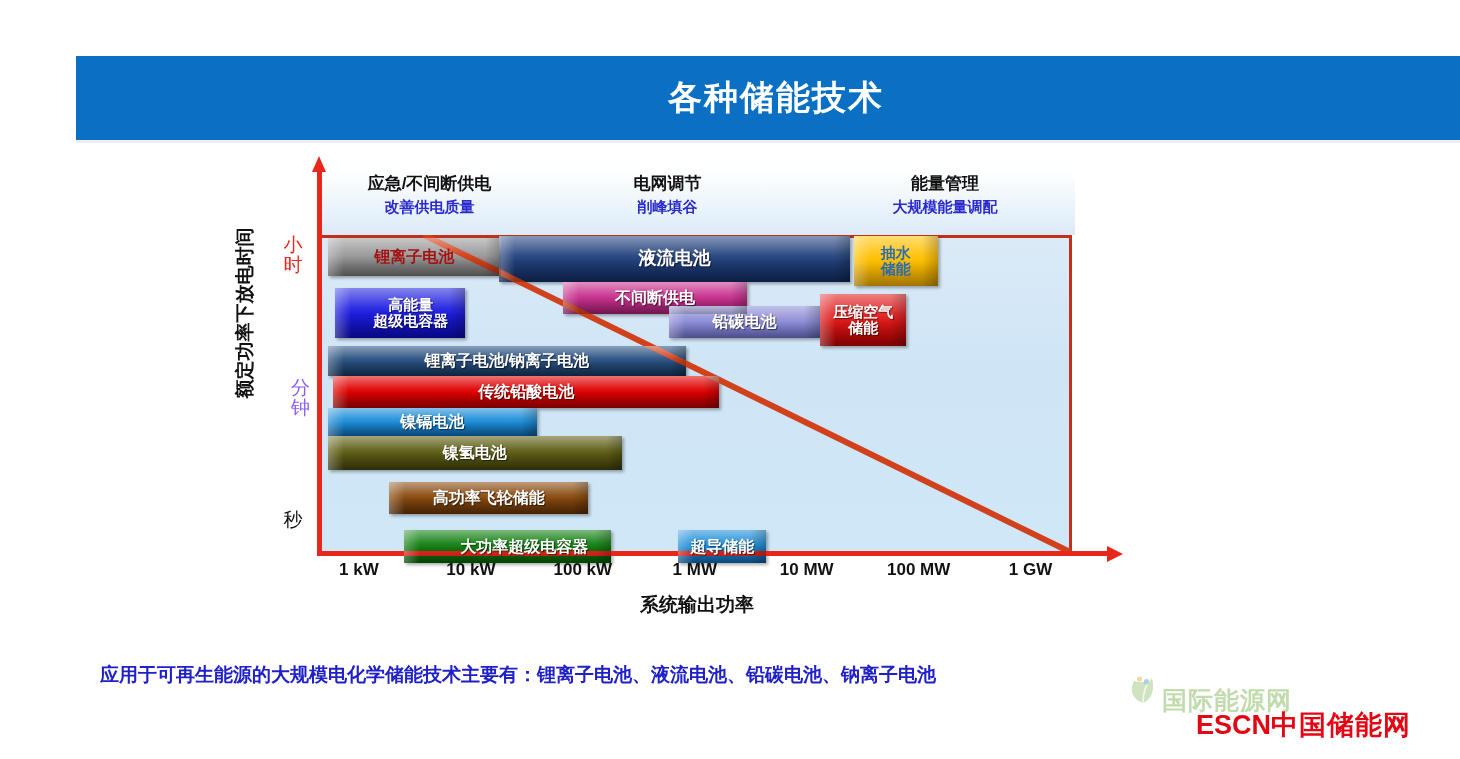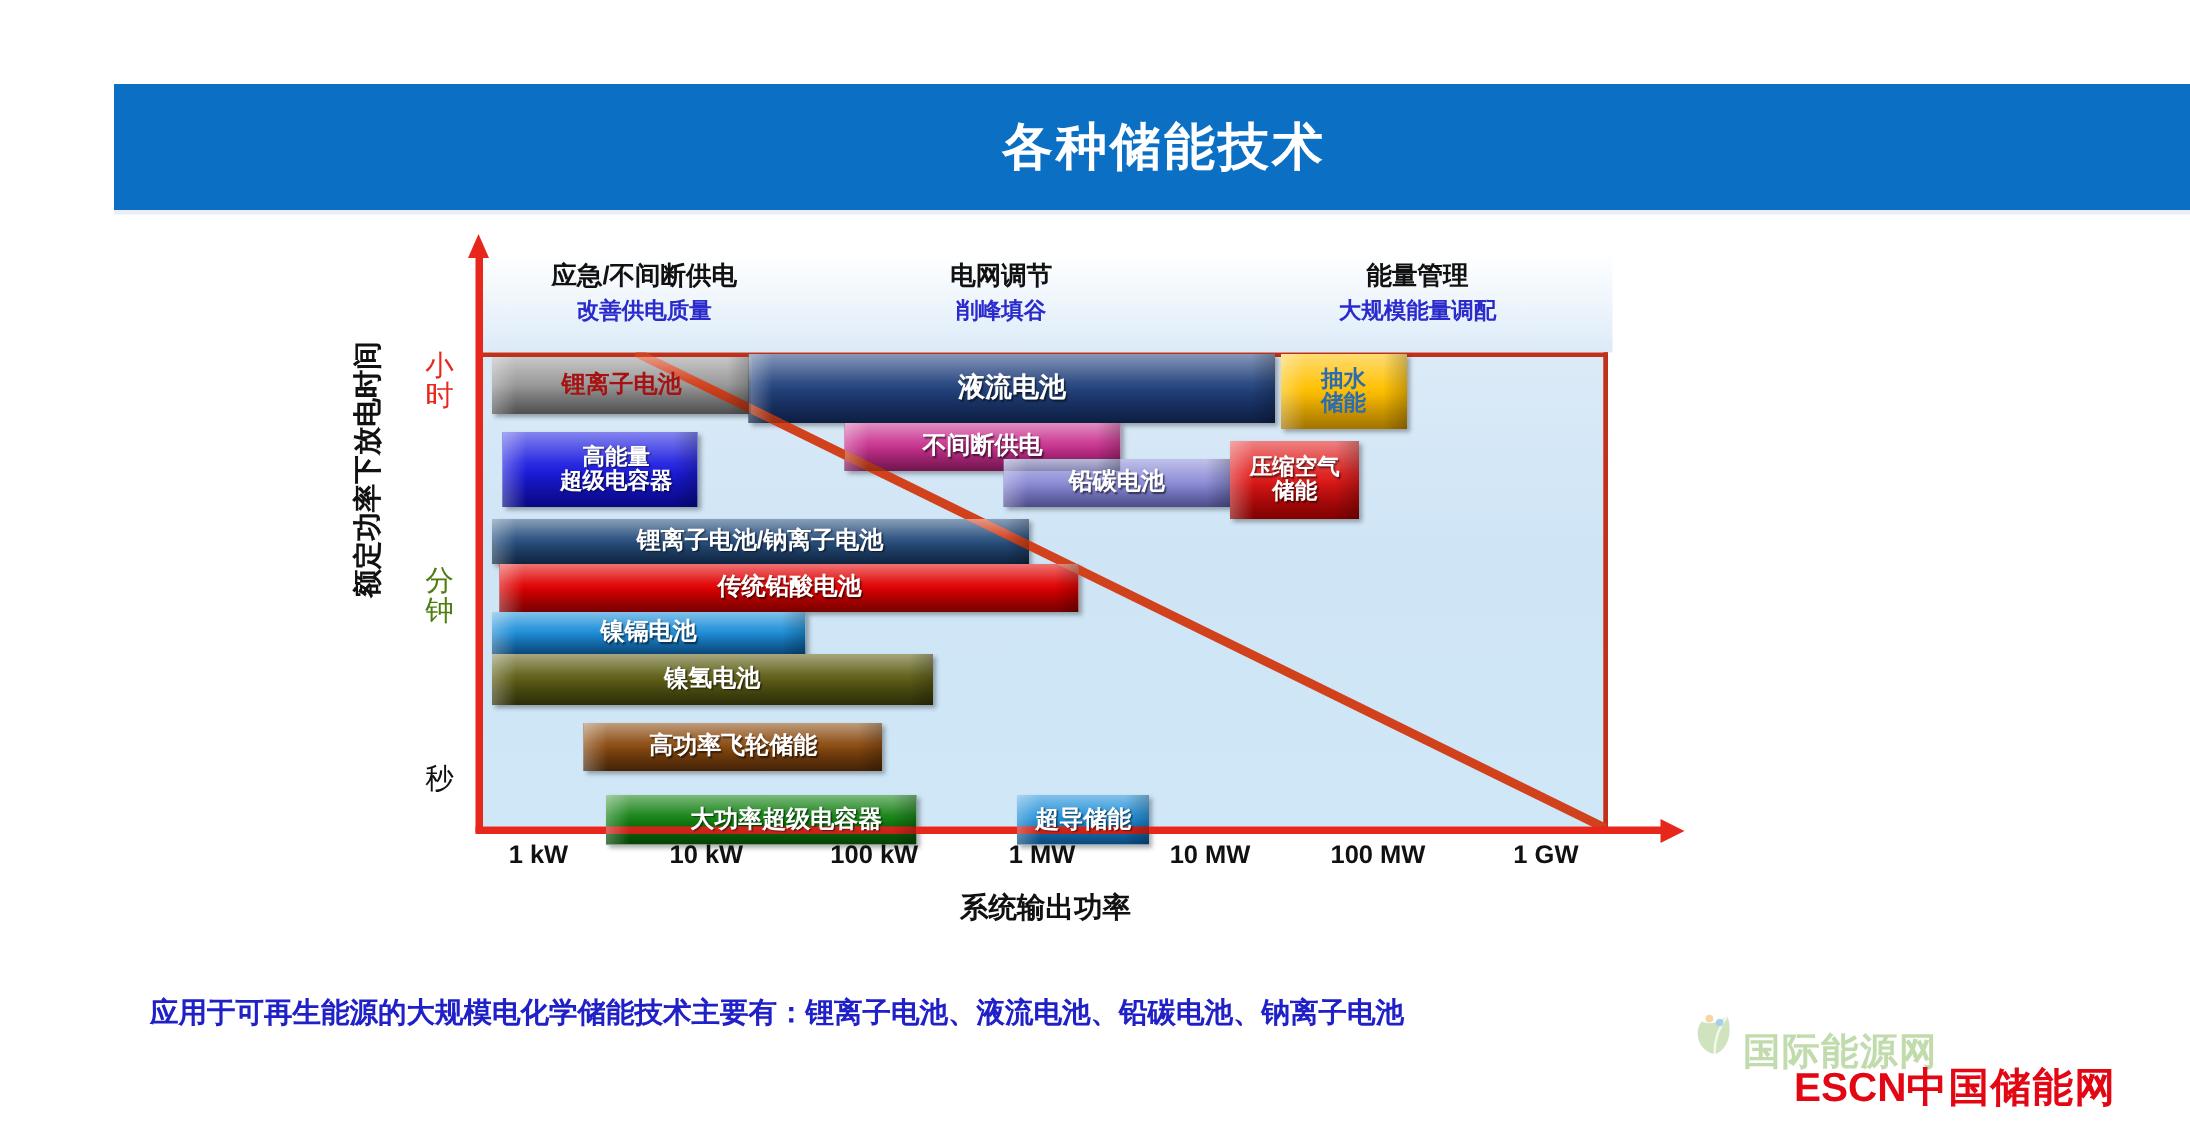--- a/index.html
+++ b/index.html
@@ -226,21 +226,21 @@
   <svg id="diagonal" viewBox="0 0 750 319" preserveAspectRatio="none">
     <line x1="102" y1="0" x2="748" y2="317" stroke="#d1411c" stroke-width="6"></line>
   </svg>
 
   <div class="axis-line" id="y-axis"></div>
   <div id="y-arrow"></div>
   <div class="axis-line" id="x-axis"></div>
   <div id="x-arrow"></div>
 
   <div class="ytick" id="ytick-hour" style="color: rgb(232, 39, 28);">小时</div>
-  <div class="ytick" id="ytick-min" style="color: #4d7c0f;">分钟</div>
+  <div class="ytick" id="ytick-min" style="color: #8b5cf6; text-align: right;">分钟</div>
   <div class="ytick" id="ytick-sec" style="color: rgb(17, 17, 17);">秒</div>
 
   <div id="y-axis-title">额定功率下放电时间</div>
 
   <div id="x-ticks">
       <div class="xtick" style="left: 36.9403px;">1 kW</div>
       <div class="xtick" style="left: 148.881px;">10 kW</div>
       <div class="xtick" style="left: 260.821px;">100 kW</div>
       <div class="xtick" style="left: 372.761px;">1 MW</div>
       <div class="xtick" style="left: 484.701px;">10 MW</div>

